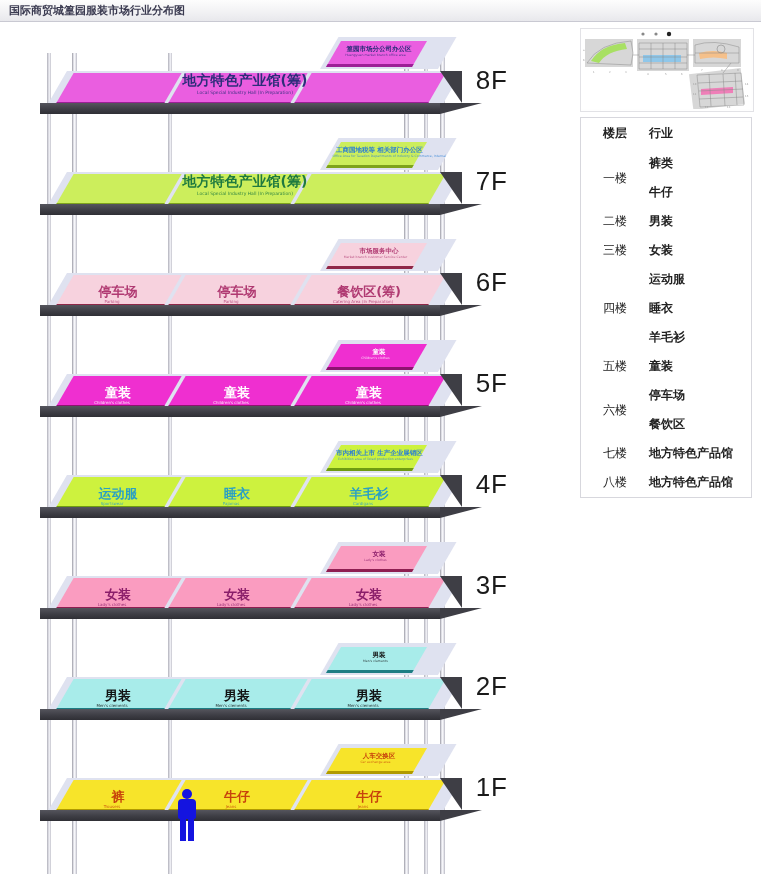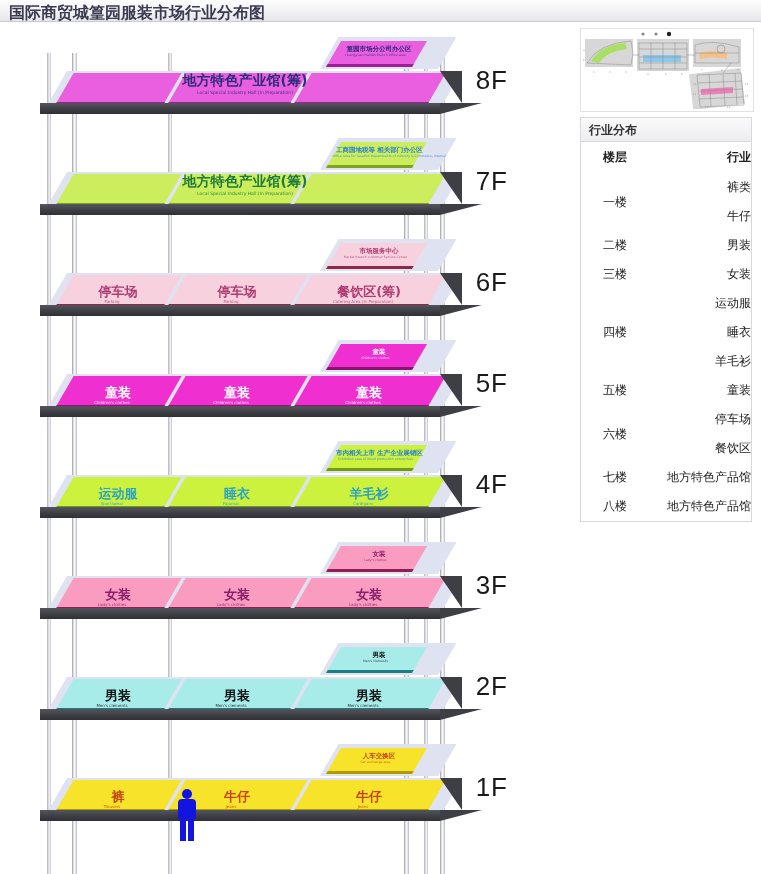--- a/index.html
+++ b/index.html
@@ -12,21 +12,21 @@
   }
   
   #titlebar{
     position:absolute;left:0;top:0;width:761px;height:22px;
     background:linear-gradient(to bottom,#fdfdfd 0%,#f2f2f4 55%,#e8e8ec 100%);
     border-bottom:1px solid #c9c9d2;
     box-sizing:border-box;
   }
   #titlebar .ttl{
     position:absolute;left:9px;top:3px;
-    font-size:16px;font-weight:bold;color:#3a3a50;
+    font-size:11px;font-weight:bold;color:#3a3a50;
     letter-spacing:0px;white-space:nowrap;
   }
   
   #stage{
     position:absolute;left:0;top:23px;width:570px;height:851px;
     background:#ffffff;
     overflow:hidden;
   }
   
   .pillar{
@@ -157,22 +157,22 @@
     box-sizing:border-box;
   }
   table.dist{
     width:100%;border-collapse:collapse;font-size:12px;color:#222;
   }
   table.dist th{
     font-size:12px;font-weight:bold;color:#222;
     padding:7px 0 7px 0;text-align:center;
   }
   table.dist th.c1,table.dist td.c1{width:40%;text-align:center;}
-  table.dist th.c2,table.dist td.c2{width:60%;text-align:right;}
-  table.dist td{padding:6px 0;text-align:center;vertical-align:middle;}
+  table.dist th.c2,table.dist td.c2{width:60%;text-align:left;}
+  table.dist td{padding:6px 0;text-align:center;vertical-align:middle;font-weight:bold;}
   table.dist td.c1{font-weight:normal;}
 </style>
 </head>
 <body>
 
 <div id="titlebar">
   <span class="ttl">国际商贸城篁园服装市场行业分布图</span>
 </div>
 
 <div id="stage">
@@ -424,21 +424,20 @@
         <text x="146" y="79">13</text>
           <text x="164" y="56">14</text>
           <text x="164" y="68">15</text>
         <text x="2" y="22">a</text>
           <text x="2" y="32">b</text>
       </g>
     </svg>
   </div>
 
   <div id="tablebox">
-    <div id="tablehead">行业分布</div>
     <table class="dist">
       <thead>
         <tr>
           <th class="c1">楼层</th>
           <th class="c2">行业</th>
         </tr>
       </thead>
       <tbody id="dist-body">
           <tr>
             <td class="c1" rowspan="2">一楼</td>

